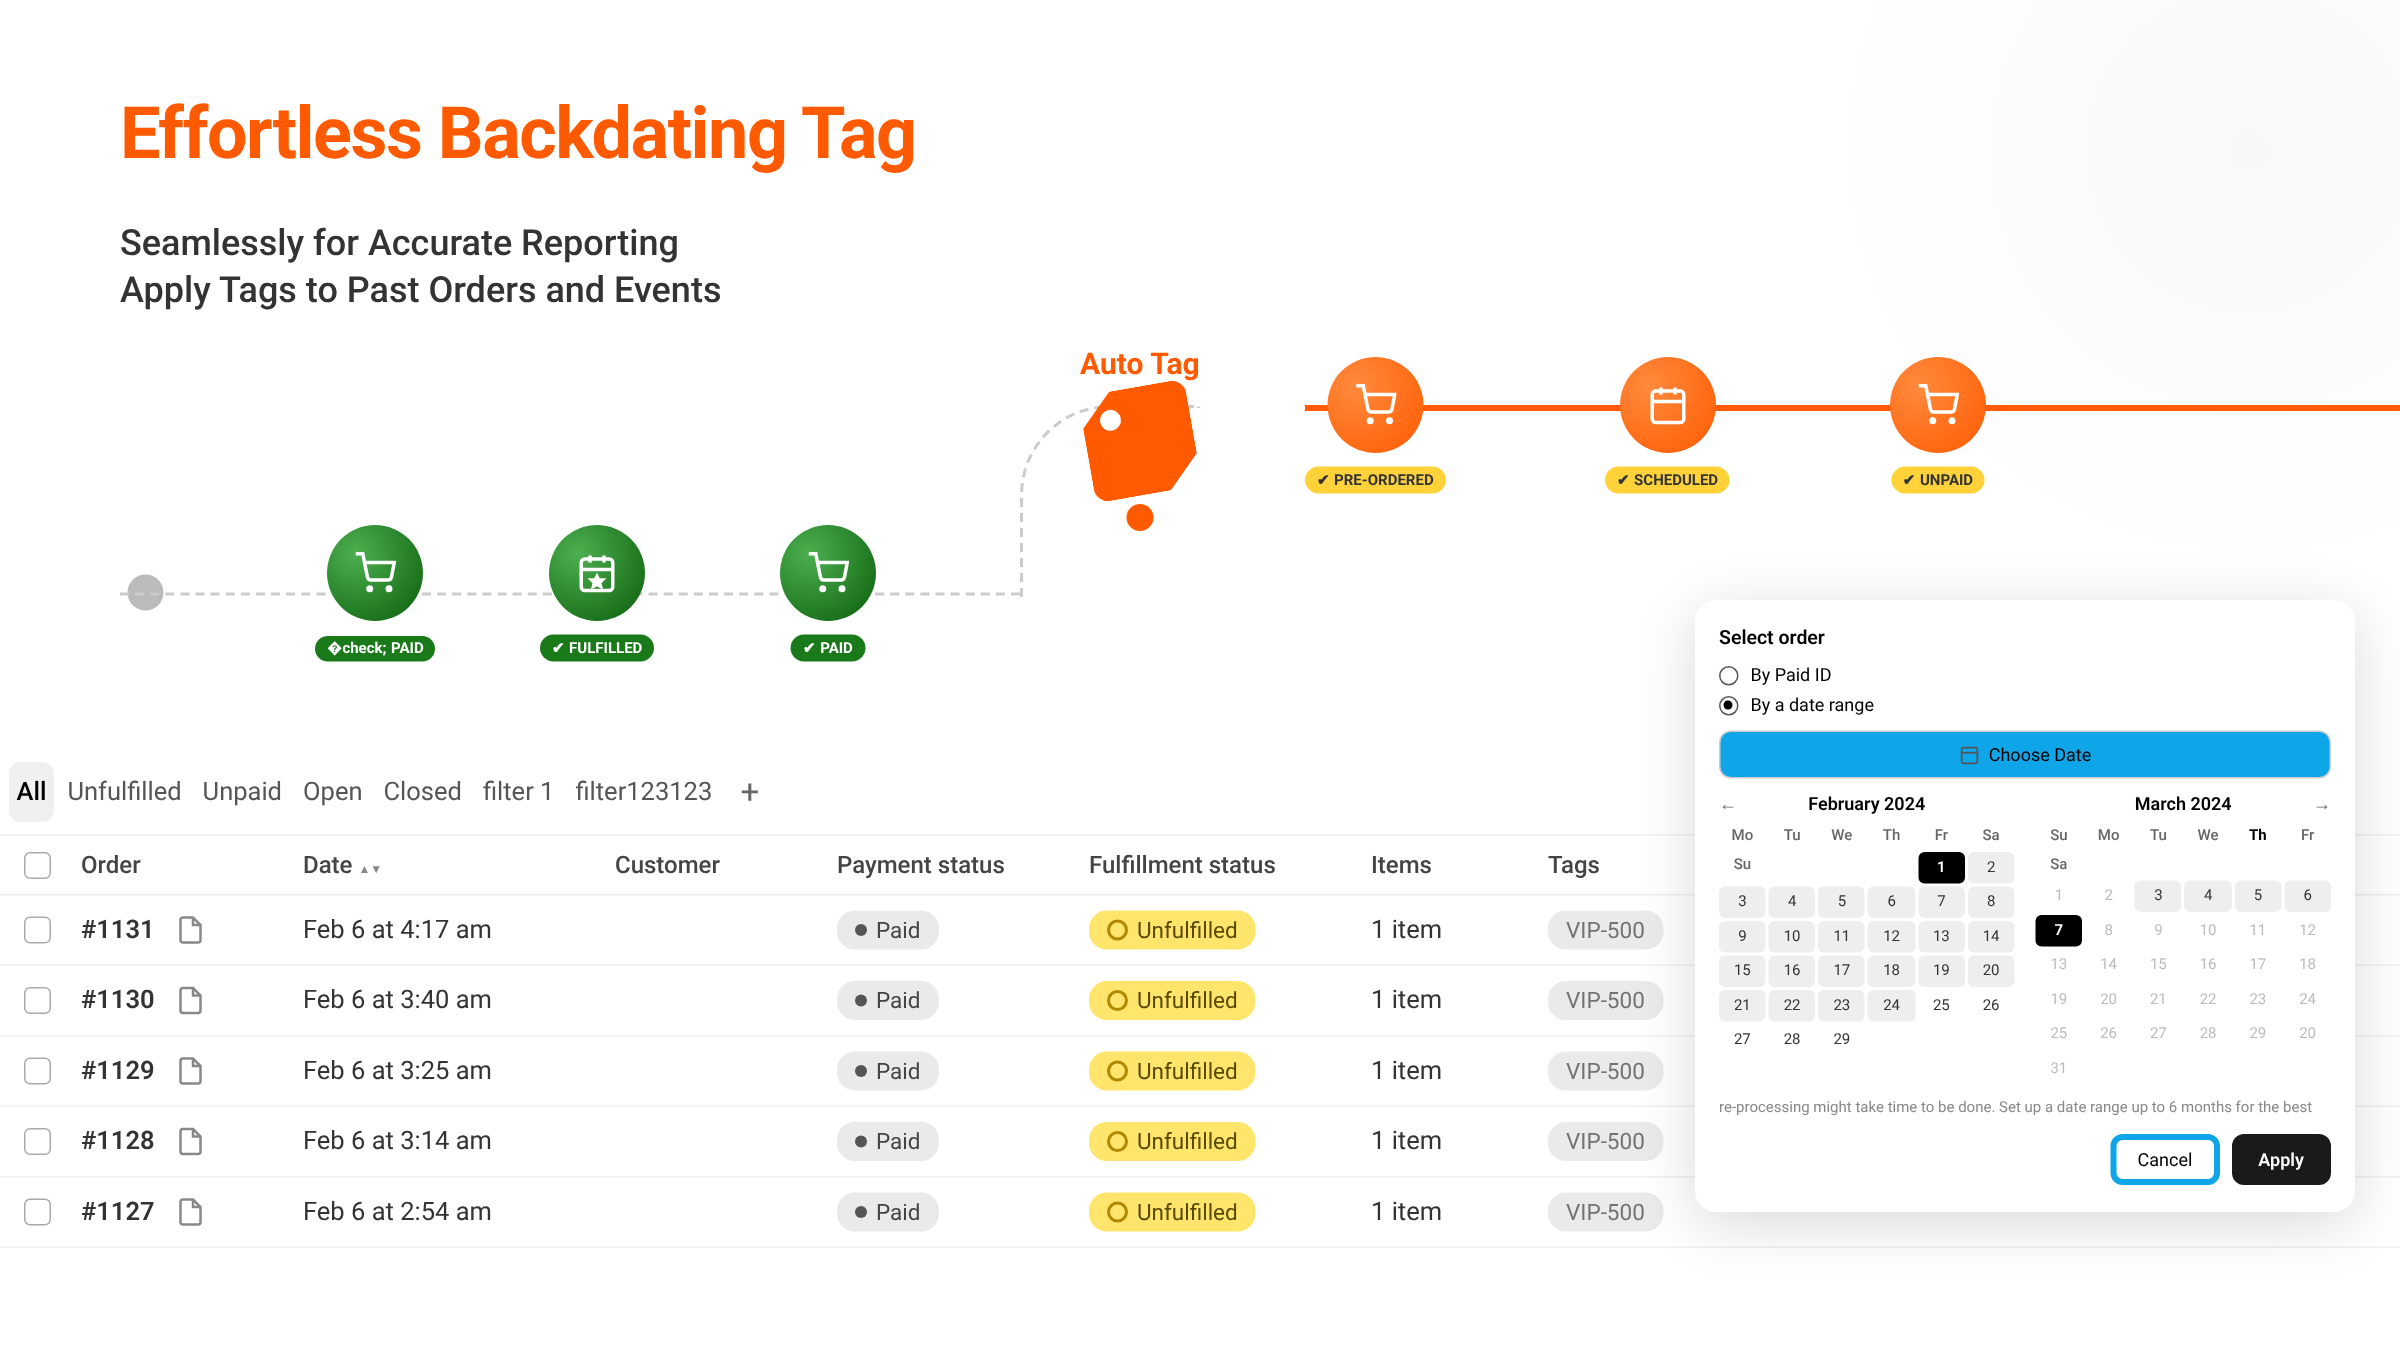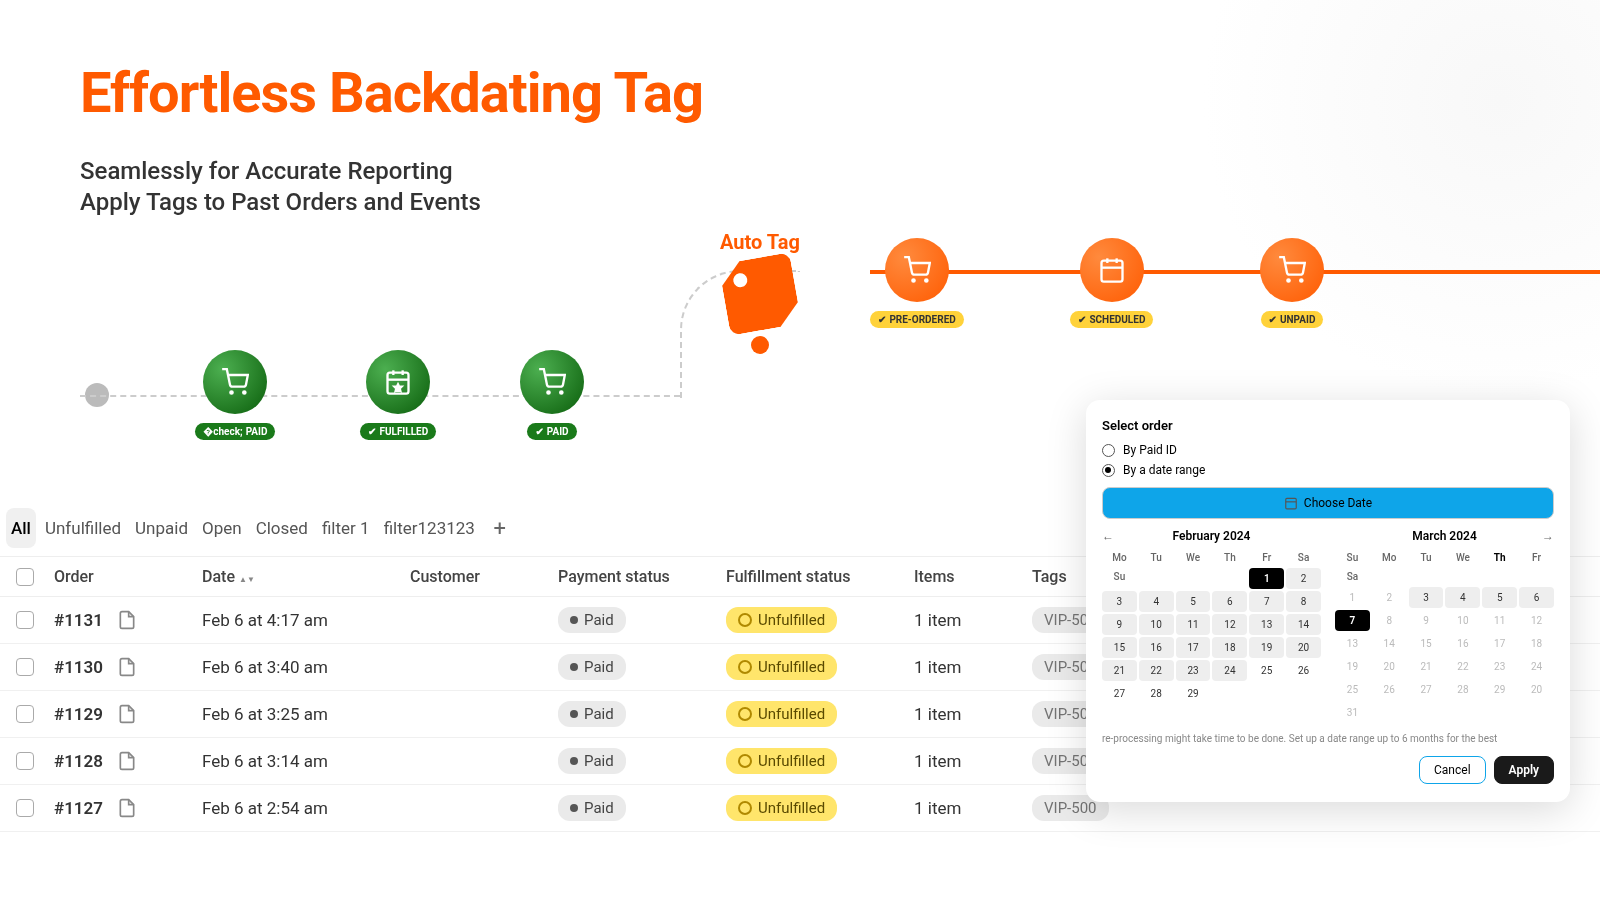--- a/index.html
+++ b/index.html
@@ -1,19 +1,19 @@
 <!DOCTYPE html>
 <html><head>
 <meta charset="utf-8">
 <style>
 *{box-sizing:border-box;margin:0;padding:0;font-family:-apple-system,BlinkMacSystemFont,"Segoe UI",Roboto,sans-serif}
 body{width:1600px;height:900px;background:#fff;position:relative;overflow:hidden}
 .corner-deco{position:absolute;top:-200px;right:-200px;width:600px;height:600px;border-radius:50%;background:radial-gradient(circle,#f8f8f8 0%,#fff 70%)}
 .hero{padding:60px 80px 0 80px}
-.hero h1{font-size:56px;font-weight:700;color:#ff5a00;letter-spacing:-1px;margin-bottom:30px}
+.hero h1{font-size:48px;font-weight:700;color:#ff5a00;letter-spacing:-1px;margin-bottom:30px}
 .hero .sub{font-size:24px;color:#333;line-height:1.3;font-weight:500}
 .timeline{position:absolute;top:250px;left:0;right:0;height:200px}
 .line-left{position:absolute;top:145px;left:80px;width:600px;height:0;border-top:2px dashed #ccc}
 .line-right{position:absolute;top:20px;left:870px;right:0;height:4px;background:#ff5a00}
 .dot-start{position:absolute;top:133px;left:85px;width:24px;height:24px;border-radius:50%;background:#bbb}
 .node{position:absolute;text-align:center}
 .circle{width:64px;height:64px;border-radius:50%;display:flex;align-items:center;justify-content:center;margin:0 auto 6px}
 .circle.green{background:radial-gradient(circle at 30% 30%,#4caf50,#0a5d0a)}
 .circle.orange{background:radial-gradient(circle at 30% 30%,#ff8a3d,#ff5a00)}
 .badge{display:inline-flex;align-items:center;gap:3px;padding:3px 8px;border-radius:10px;font-size:10px;font-weight:700}
@@ -37,41 +37,41 @@
 .chk{width:18px;height:18px;border:1.5px solid #aaa;border-radius:4px;margin-left:10px}
 .ord{font-weight:600;display:flex;align-items:center;gap:14px}
 .note-icon{width:20px;height:20px;color:#888}
 .pill{display:inline-flex;align-items:center;gap:6px;padding:4px 12px;border-radius:12px;font-size:15px}
 .pill.paid{background:#eaeaea;color:#444}
 .pill.paid::before{content:"";width:8px;height:8px;border-radius:50%;background:#555}
 .pill.unful{background:#ffe56b;color:#5a4a00}
 .pill.unful::before{content:"";width:10px;height:10px;border:2px solid #b08900;border-radius:50%}
 .tag-pill{background:#eaeaea;color:#737373;padding:4px 12px;border-radius:12px;font-size:15px;display:inline-block}
 .sort{display:inline-flex;flex-direction:column;margin-left:4px;font-size:8px;line-height:6px;color:#888}
-.overlay{position:absolute;top:400px;right:30px;width:484px;background:#fff;border-radius:14px;box-shadow:0 8px 40px rgba(0,0,0,0.15);padding:18px 16px;font-size:12px}
+.overlay{position:absolute;top:400px;right:30px;width:440px;background:#fff;border-radius:14px;box-shadow:0 8px 40px rgba(0,0,0,0.15);padding:18px 16px;font-size:12px}
 .overlay h4{font-size:13px;font-weight:600;margin-bottom:10px}
 .radio-row{display:flex;align-items:center;gap:8px;margin:6px 0;font-size:12px}
 .radio{width:13px;height:13px;border:1.5px solid #555;border-radius:50%;position:relative}
 .radio.sel::after{content:"";position:absolute;top:2px;left:2px;width:6px;height:6px;border-radius:50%;background:#000}
 .choose-btn{width:100%;padding:8px;border:1px solid #ccc;border-radius:8px;background:#0ea5e9;margin:10px 0;font-size:12px;display:flex;align-items:flex-end;justify-content:center;gap:6px;cursor:pointer}
 .cals{display:flex;gap:14px}
 .cal{flex:1}
 .cal-head{text-align:center;font-size:12px;font-weight:600;margin-bottom:6px;position:relative}
 .cal-arrow{position:absolute;top:0;font-size:12px;color:#666;cursor:pointer}
 .cal-arrow.l{left:0}.cal-arrow.r{right:0}
 .cal-grid{display:grid;grid-template-columns:repeat(6,1fr);gap:2px;font-size:10px;text-align:center}
 .cal-grid .dh{color:#666;font-weight:500;padding:3px 0}
 .cal-grid .d{padding:5px 0;border-radius:4px;color:#333;cursor:pointer}
 .cal-grid .d.muted{color:#bbb}
 .cal-grid .d.range{background:#eee}
 .cal-grid .d.sel{background:#000;color:#fff;font-weight:600}
 .cal-grid .dh.bold{font-weight:700;color:#000}
 .hint{font-size:10px;color:#888;margin-top:10px}
 .overlay-actions{display:flex;justify-content:flex-end;gap:8px;margin-top:12px}
-.btn{padding:6px 14px;border-radius:8px;font-size:12px;cursor:pointer;border:1px solid #0ea5e9;background:#fff}
+.btn{padding:6px 14px;border-radius:8px;font-size:12px;cursor:pointer;border:4px solid #0ea5e9;background:#fff}
 .btn.primary{background:#1a1a1a;color:#fff;border-color:#1a1a1a;font-weight:600}
 </style>
 </head>
 <body>
 
 <div class="corner-deco"></div>
 
 <div class="hero">
   <h1>Effortless Backdating Tag</h1>
   <div class="sub">
@@ -79,21 +79,21 @@
     <div>Apply Tags to Past Orders and Events</div>
   </div>
 </div>
 
 <div class="timeline">
   <div class="dot-start"></div>
   <div class="line-left"></div>
   <div class="curve"></div>
   <div class="line-right"></div>
 
-  <div class="node" style="top:100px;left:195px">
+  <div class="node" style="top:100px;left:210px">
     <div class="circle green">
         <svg class="icon-cart" viewBox="0 0 24 24" fill="none" stroke="#fff" stroke-width="2">
           <circle cx="9" cy="21" r="1"></circle>
           <circle cx="20" cy="21" r="1"></circle>
           <path d="M1 1h4l2.7 13.4a2 2 0 0 0 2 1.6h9.7a2 2 0 0 0 2-1.6L23 6H6"></path>
         </svg>
       </div>
     <span class="badge green">�check; <span>PAID</span></span>
   </div>
   <div class="node" style="top:100px;left:360px">

